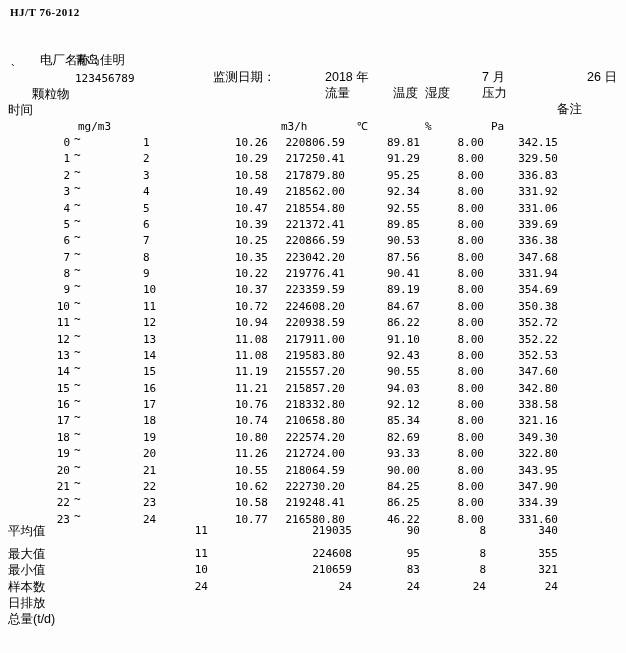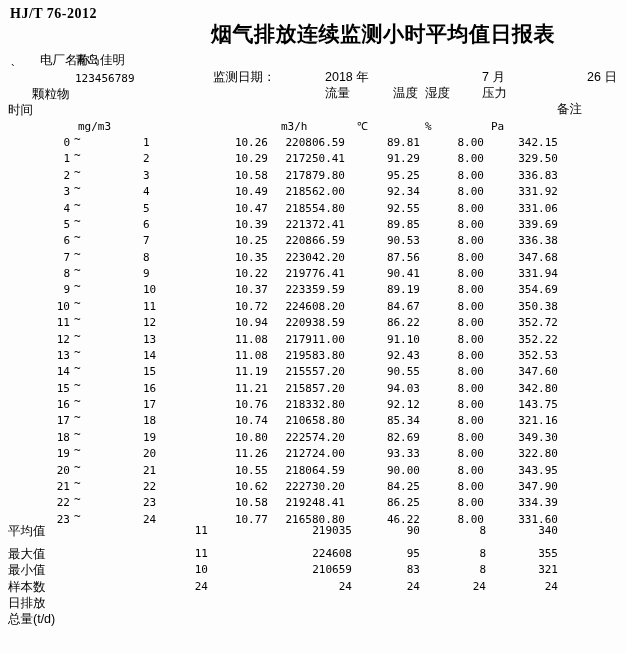--- a/index.html
+++ b/index.html
@@ -4,21 +4,21 @@
 <style>
   html,body { margin:0; padding:0; background:#e8e8e8; }
   .page {
     position:relative; width:626px; height:653px; margin:0 auto;
     background:#fdfdfd; color:#000; overflow:hidden;
     font-family:"Liberation Sans", sans-serif;
   }
   .abs { position:absolute; white-space:nowrap; }
   .cn  { font-size:12.5px; line-height:14px; }
   .mono{ font-family:"DejaVu Sans Mono","Liberation Mono",monospace; font-size:11px; line-height:13px; }
-  .std { font-family:"Liberation Serif","DejaVu Serif",serif; font-weight:bold; font-size:14px; letter-spacing:0.5px;text-align:center; }
+  .std { font-family:"Liberation Serif","DejaVu Serif",serif; font-weight:bold; font-size:11px; letter-spacing:0.5px;text-align:center; }
   .title { font-weight:bold; font-size:21px; letter-spacing:0.5px; line-height:22px; }
   .row { position:absolute; left:0; top:0; width:626px; height:16px; }
   .row span { position:absolute; font-family:"DejaVu Sans Mono","Liberation Mono",monospace; font-size:11px; line-height:14px; }
   .c-from  { left:30px;  width:40px; text-align:right; }
   .c-sep   { left:74px;  top:-3px; font-size:10px; }
   .c-to    { left:143px; }
   .c-dust  { left:198px; width:70px; text-align:right; }
   .c-flow  { left:262px; width:83px; text-align:right; }
   .c-temp  { left:350px; width:70px; text-align:right; }
   .c-hum   { left:414px; width:70px; text-align:right; }
@@ -30,21 +30,20 @@
   .s-hum   { left:416px; width:70px; text-align:right; }
   .s-press { left:488px; width:70px; text-align:right; }
 </style>
 </head>
 <body>
 
 <div class="page">
 
   <div class="abs std" style="left:10px; top:6px;">HJ/T 76-2012</div>
 
-  <div class="abs title" style="left:211px; top:23px;">烟气排放连续监测小时平均值日报表</div>
 
   <div class="abs cn" style="left:2px; top:53px;margin-left:38px;">电厂名称：</div>
   <div class="abs cn" style="left:75px; top:53px;">青岛佳明</div>
   <div class="abs mono" style="left:10px; top:63px;">`</div>
   <div class="abs mono" style="left:75px; top:72px;">123456789</div>
 
   <div class="abs cn" style="left:213px; top:70px;">监测日期：</div>
   <div class="abs cn" style="left:325px; top:70px;">2018 年</div>
   <div class="abs cn" style="left:482px; top:70px;">7 月</div>
   <div class="abs cn" style="left:587px; top:70px;">26 日</div>
@@ -225,21 +224,21 @@
       <span class="c-press">342.80</span>
     </div>
       <div class="row" style="top: 398.08px;">
       <span class="c-from">16</span>
       <span class="c-sep">~</span>
       <span class="c-to">17</span>
       <span class="c-dust">10.76</span>
       <span class="c-flow">218332.80</span>
       <span class="c-temp">92.12</span>
       <span class="c-hum">8.00</span>
-      <span class="c-press">143.75</span>
+      <span class="c-press">338.58</span>
     </div>
       <div class="row" style="top: 414.46px;">
       <span class="c-from">17</span>
       <span class="c-sep">~</span>
       <span class="c-to">18</span>
       <span class="c-dust">10.74</span>
       <span class="c-flow">210658.80</span>
       <span class="c-temp">85.34</span>
       <span class="c-hum">8.00</span>
       <span class="c-press">321.16</span>

